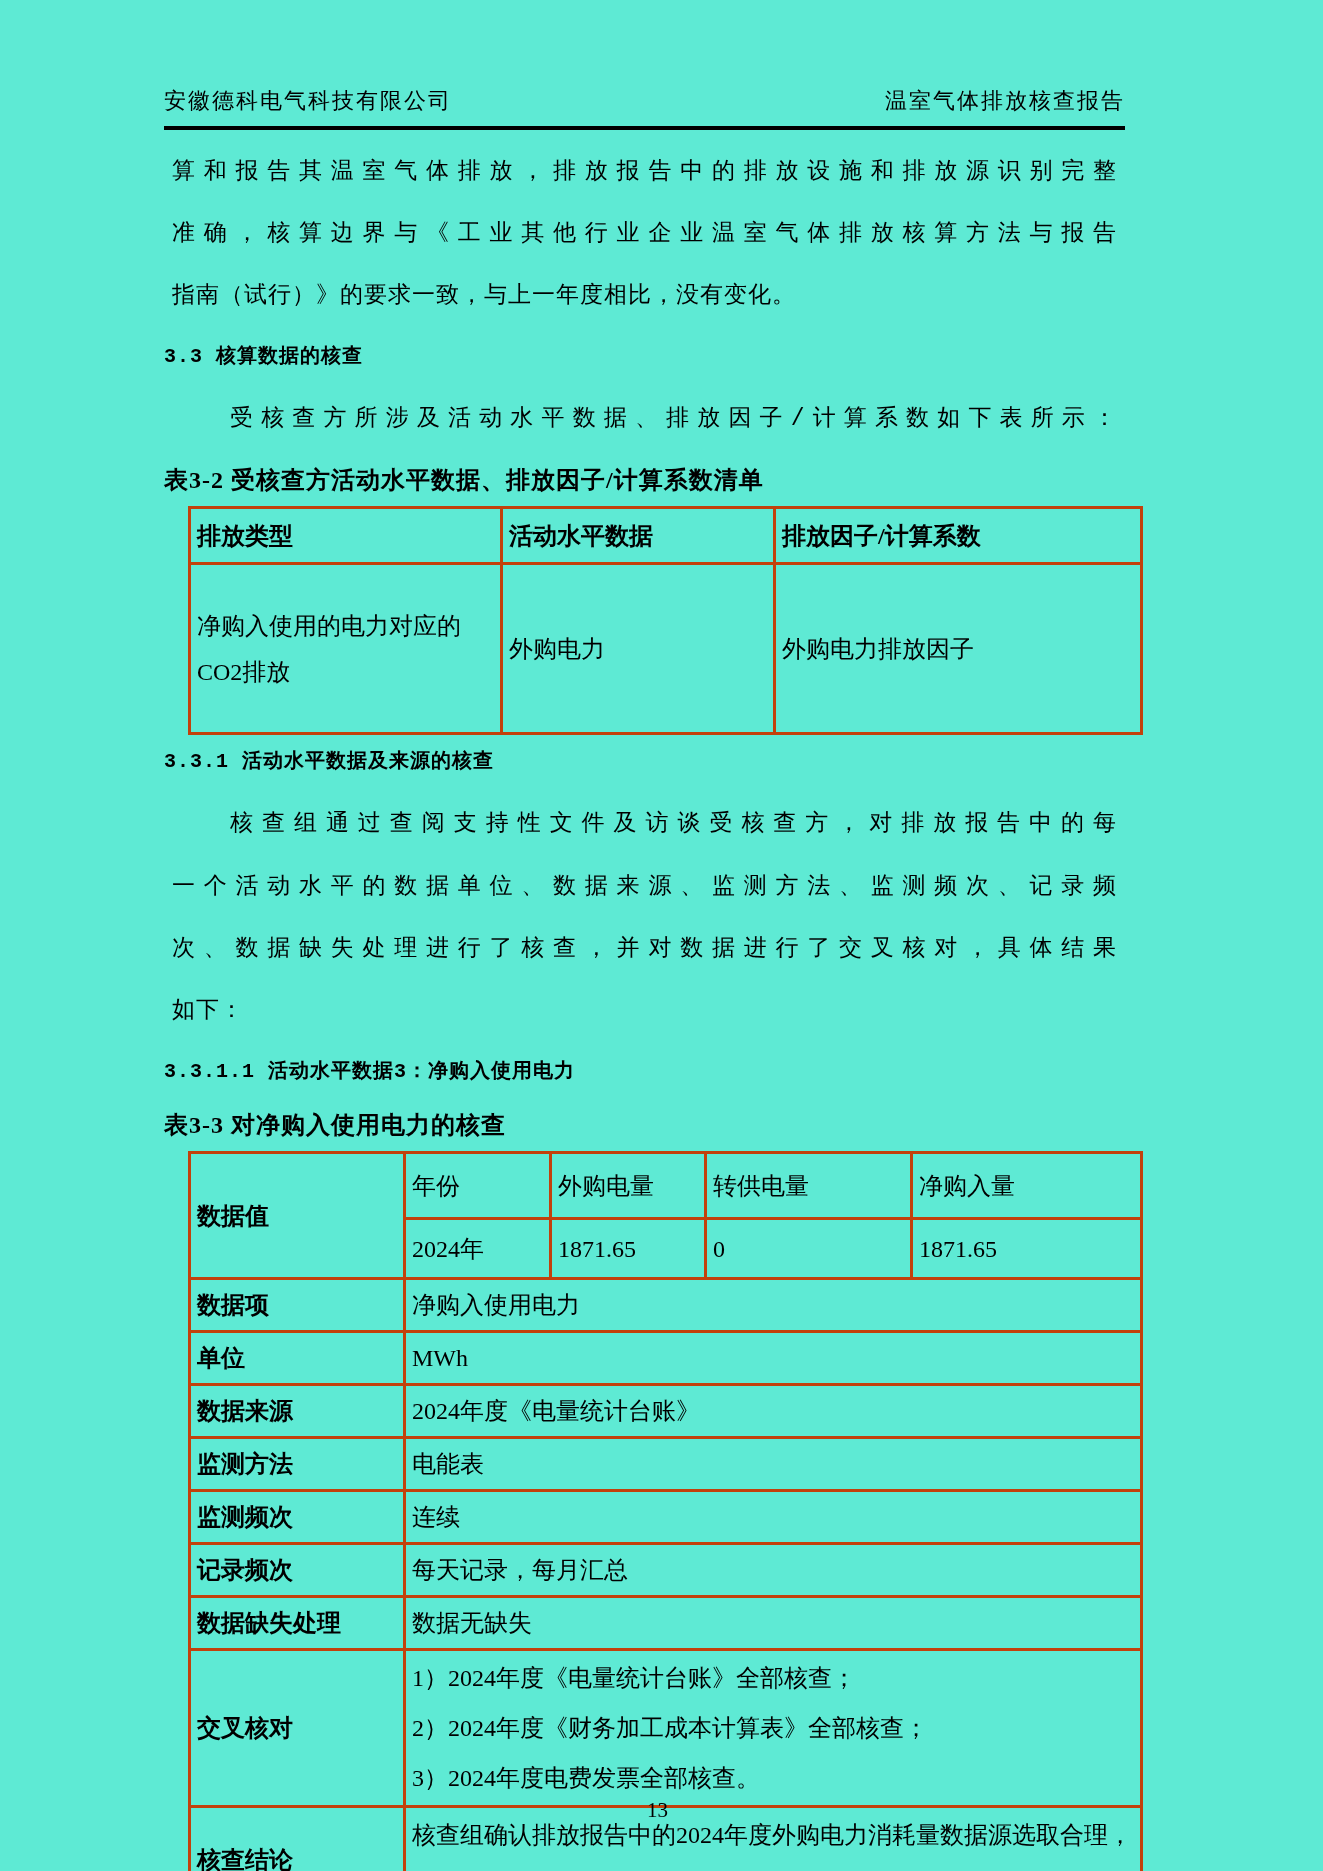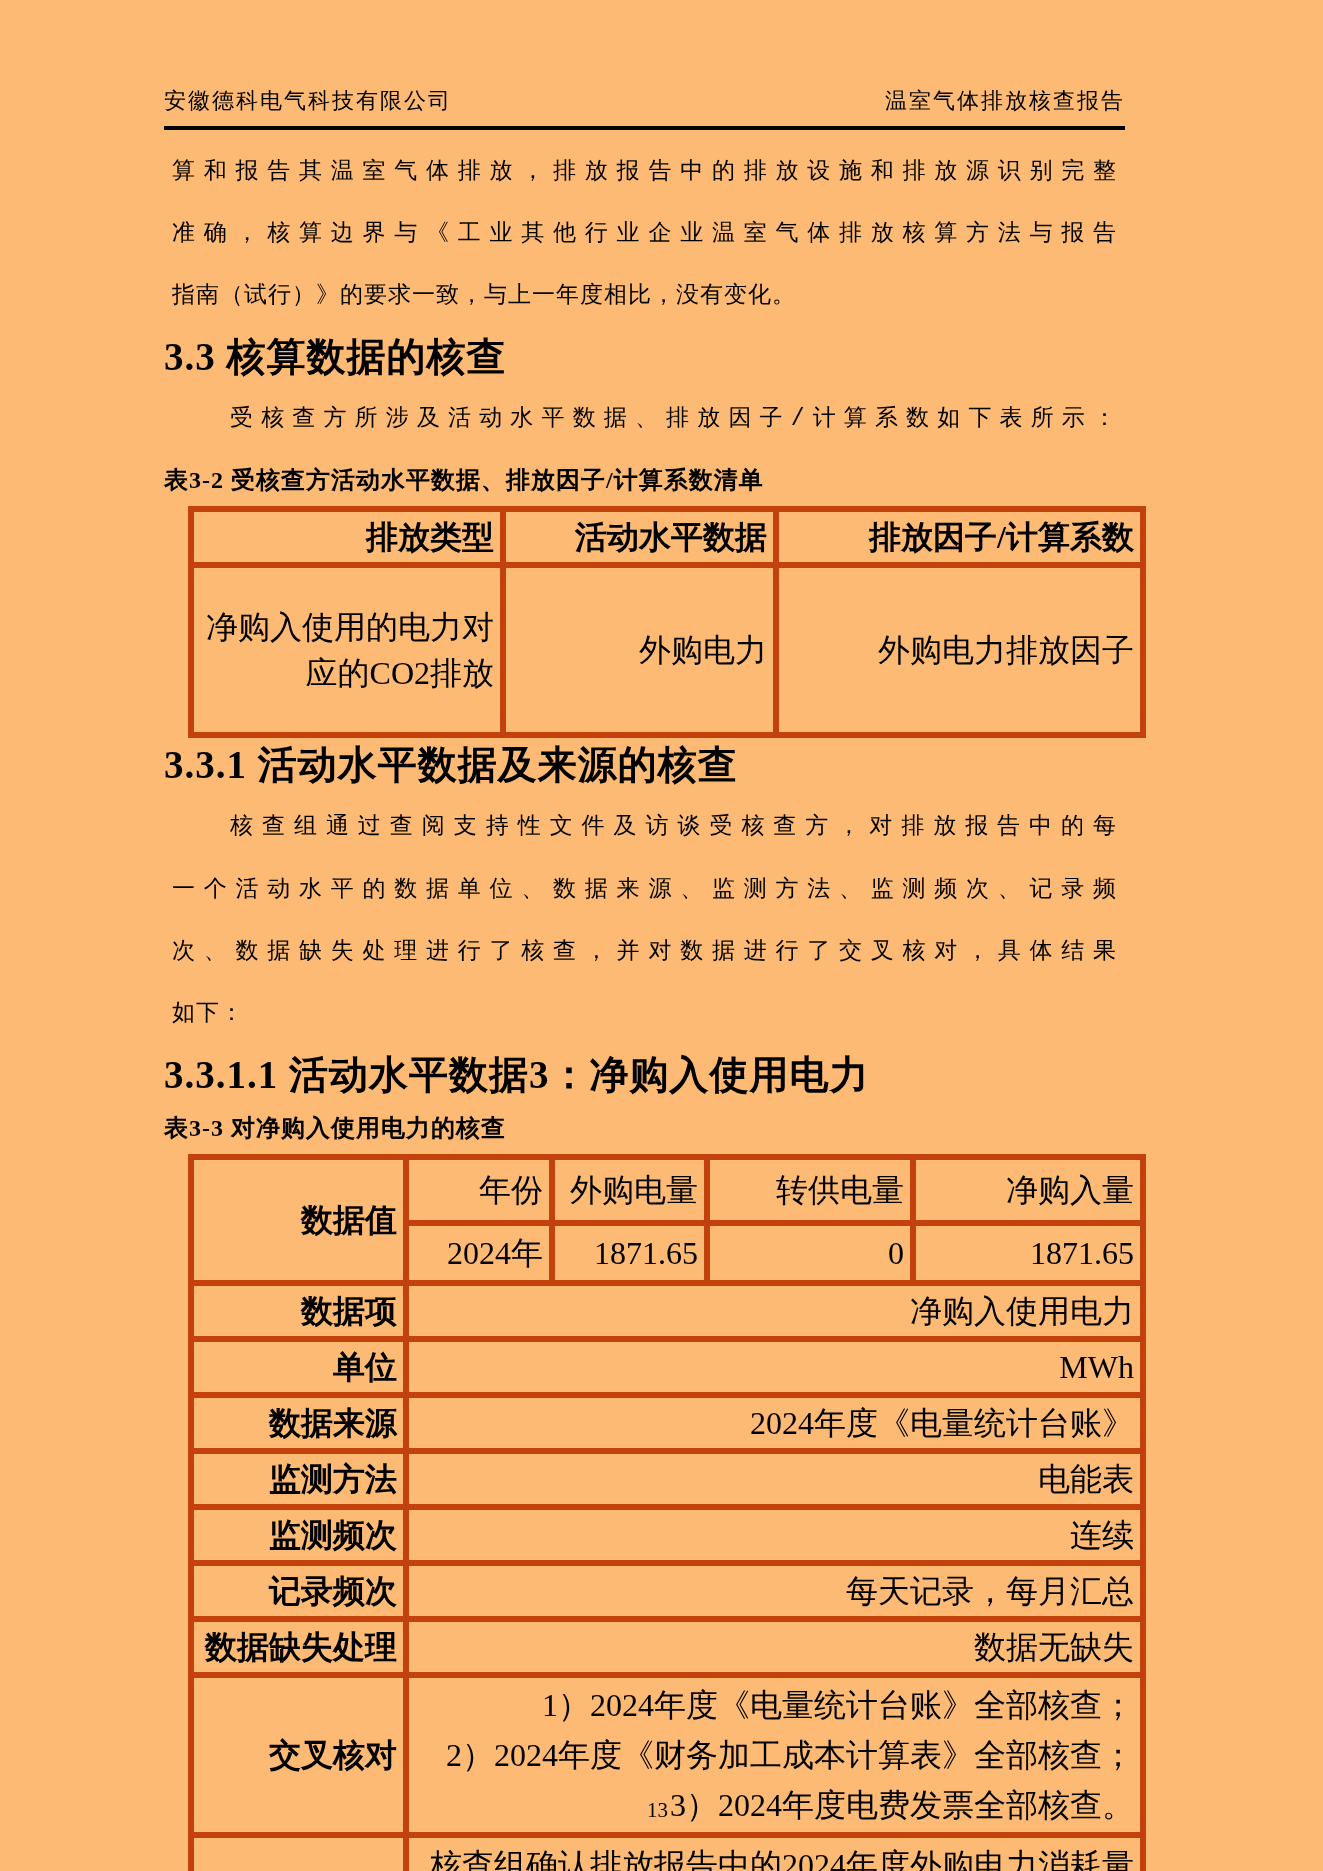--- a/index.html
+++ b/index.html
@@ -1,56 +1,57 @@
 <!DOCTYPE html>
 <html lang="zh"><head>
 <meta charset="utf-8">
 <style>
   html,body{margin:0;padding:0;background:#e8e8e8;}
   .page{
     position:relative;
     width:1323px;height:1871px;
-    background:#fdba74;
+    background:#5eead4;
     box-sizing:border-box;
     padding:86px 198px 0 164px;
     font-family:"Liberation Serif","DejaVu Serif",serif;
     color:#000;
     overflow:hidden;
   }
   
   .doc-header{
     display:flex;justify-content:space-between;align-items:flex-end;
     font-size:22px;letter-spacing:2px;line-height:30px;
     padding-bottom:10px;border-bottom:4px solid #000;
   }
   
   .body-line{
     margin:8px;font-size:23px;line-height:54px;
     text-align:justify;letter-spacing:1px;
   }
   .jfull{text-align-last:justify;}
   .indent{text-indent:58px;font-family:Liberation Mono, monospace;}
   h2{
-    margin:0;font-size:39px;line-height:54px;font-weight:bold;
+    margin:0;font-size:20px;line-height:54px;font-weight:bold;
     letter-spacing:1px;
+    font-family:Liberation Mono, monospace;
   }
   .caption{
     font-size:24px;line-height:52px;font-weight:bold;
     text-align:left;letter-spacing:1px;
   }
   
   table{
     border-collapse:collapse;table-layout:fixed;
     width:952px;margin-left:24px;
     border:3px solid #000;
   }
   th,td{
-    border:6px solid #c2410c;
-    font-size:32px;line-height:46px;
-    text-align:right;vertical-align:middle;
+    border:3px solid #c2410c;
+    font-size:24px;line-height:46px;
+    text-align:left;vertical-align:middle;
     padding:2px 6px;box-sizing:border-box;
     font-weight:normal;
   }
   th{font-weight:bold;}
   .t32 .hrow{height:56px;}
   .t32 .drow{height:170px;}
   .t33 .hrow{height:66px;}
   .t33 .drow{height:60px;}
   .t33 .srow{height:51px;}
   .t33 .multiline{white-space:pre-line;line-height:50px;}

